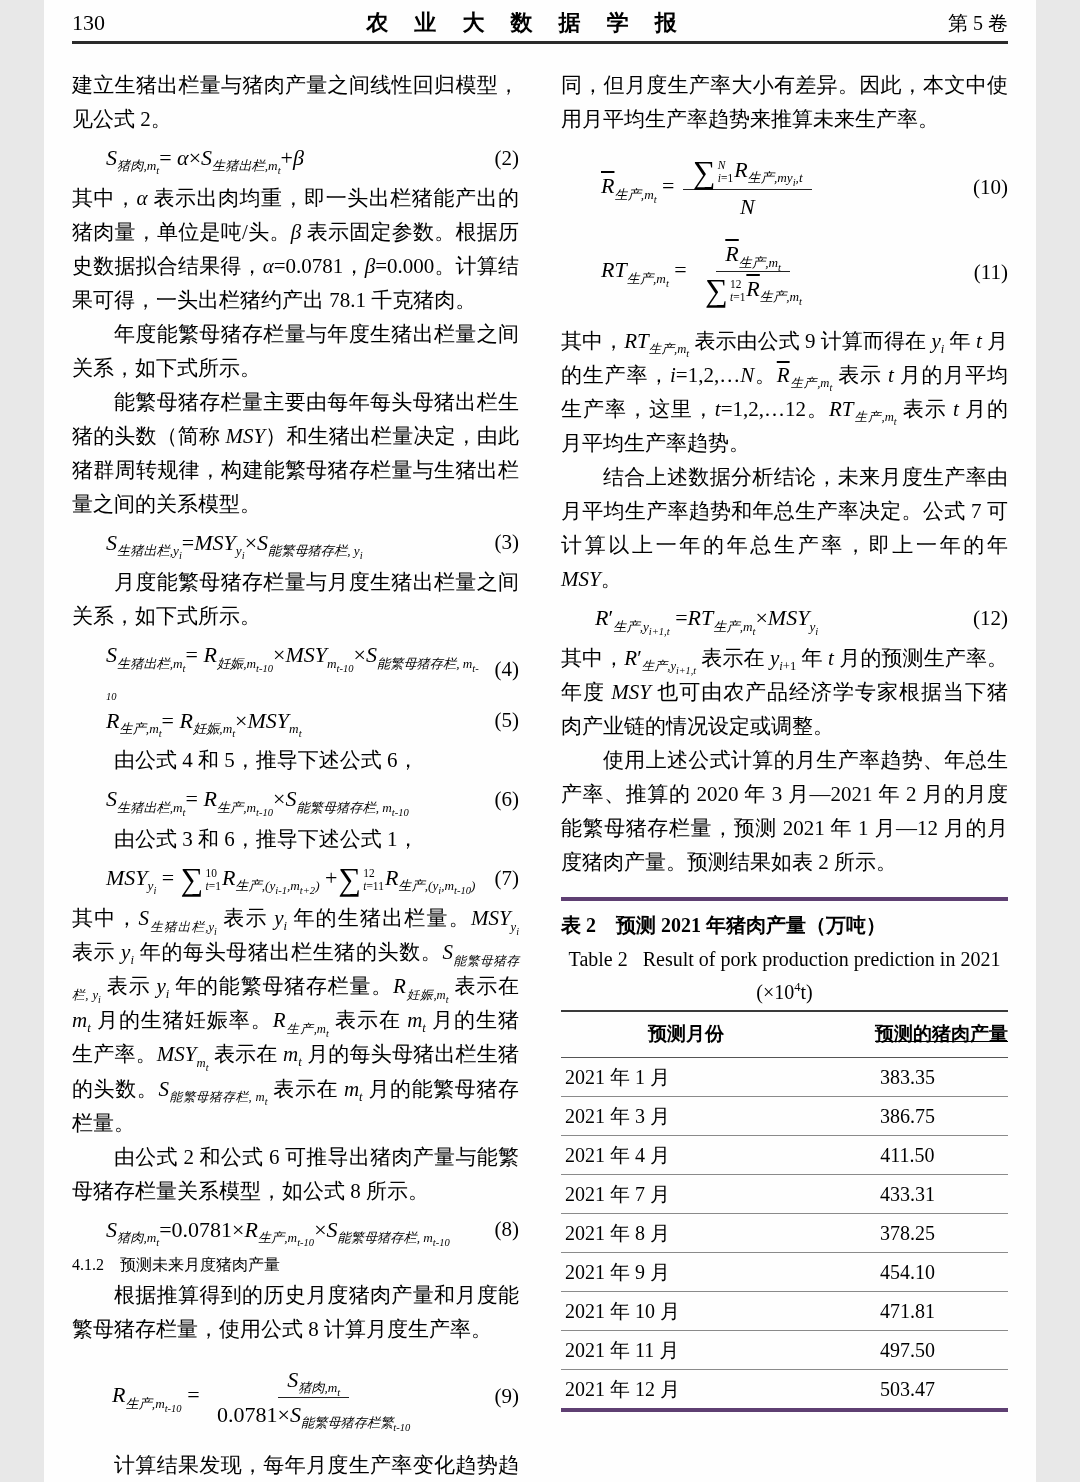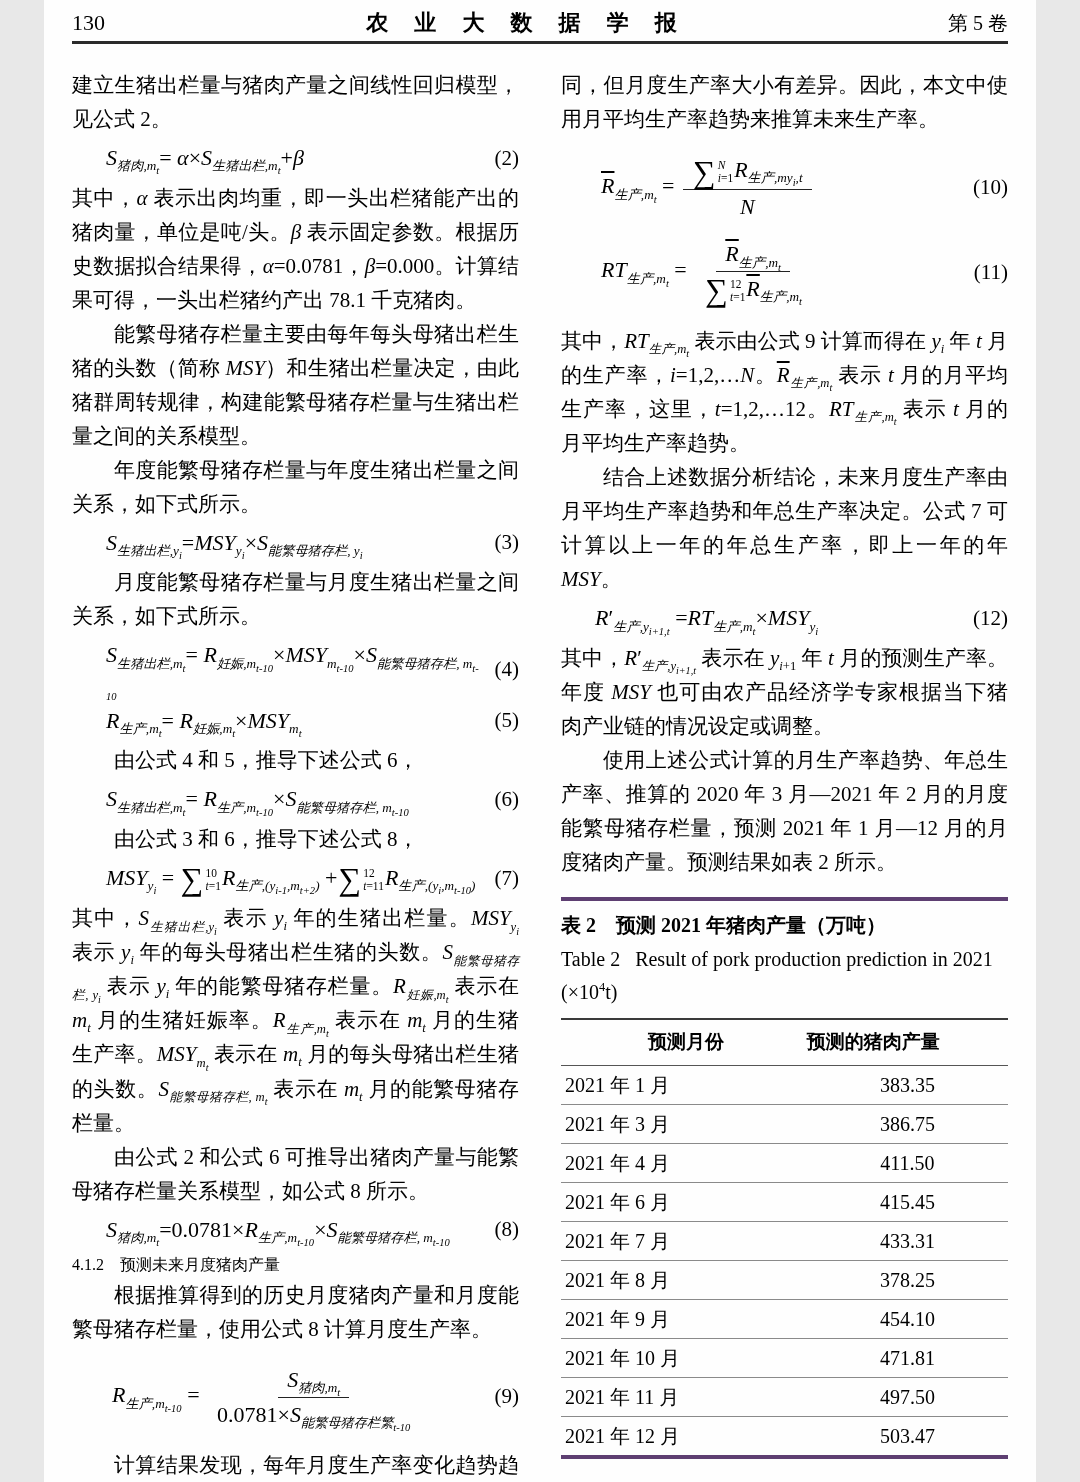--- a/index.html
+++ b/index.html
@@ -32,28 +32,28 @@
   .frac{display:inline-flex;flex-direction:column;align-items:center;vertical-align:middle;margin:0 3px;line-height:1.25;}
   .fn{border-bottom:1.6px solid #222;padding:0 9px 3px;}
   .fd{padding:3px 9px 0;}
   .sum{display:inline-flex;align-items:center;vertical-align:-0.25em;margin:0 1px;}
   .sig{font-size:1.45em;line-height:0.85;font-style:normal;}
   .lim{display:inline-flex;flex-direction:column;font-size:0.52em;line-height:1.12;margin-left:2px;text-align:left;}
   .ol{text-decoration:overline;}
   
   .tablock{margin-top:18px;border-top:4px solid #5e3f72;border-bottom:4px solid #5e3f72;}
   .cap-zh{margin:8px 0 2px 0;font-family:Liberation Serif, serif;font-weight:700;font-size:20px;text-indent:0;text-align:left;}
-  .cap-en{margin:2px 0 10px 0;font-size:20px;text-indent:0;text-align:left;}
+  .cap-en{margin:2px 0 2px 0;font-size:20px;text-indent:0;text-align:center;}
   table.dtable{width:100%;border-collapse:collapse;font-size:20px;}
   table.dtable th{
     font-family:"Liberation Sans","DejaVu Sans",sans-serif;font-weight:700;font-size:19px;
     border-top:2px solid #3a3a3a;border-bottom:1.5px solid #555;padding:7px 0;
   }
   table.dtable th.c1{text-align:center;padding-left:4px;width:55%;}
-  table.dtable th.c2{text-align:left;}
+  table.dtable th.c2{text-align:right;text-decoration:underline;}
   table.dtable td{border-bottom:1px solid #8a8a8a;height:38px;padding:0;}
   table.dtable td.c1{text-align:left;padding-left:4px;}
   table.dtable td.c2{text-align:center;}
   table.dtable tr:last-child td{border-bottom:none;}
 </style>
 </head>
 <body>
 
 <div class="page">
 
@@ -66,41 +66,41 @@
 
   <div class="columns">
 
     <div class="col">
       <p class="cont">建立生猪出栏量与猪肉产量之间线性回归模型，见公式 2。</p>
       <div class="eq">
         <span class="ebody"><i>S</i><sub><i>猪肉,m<sub>t</sub></i></sub>= <i>α</i>×<i>S</i><sub><i>生猪出栏,m<sub>t</sub></i></sub>+<i>β</i></span>
         <span class="enum">(2)</span>
       </div>
       <p class="cont">其中，<i>α</i> 表示出肉均重，即一头出栏猪能产出的猪肉量，单位是吨/头。<i>β</i> 表示固定参数。根据历史数据拟合结果得，<i>α</i>=0.0781，<i>β</i>=0.000。计算结果可得，一头出栏猪约产出 78.1 千克猪肉。</p>
+      <p class="para">年度能繁母猪存栏量与年度生猪出栏量之间关系，如下式所示。</p>
       <p class="para">能繁母猪存栏量主要由每年每头母猪出栏生猪的头数（简称 <i>MSY</i>）和生猪出栏量决定，由此猪群周转规律，构建能繁母猪存栏量与生猪出栏量之间的关系模型。</p>
-      <p class="para">年度能繁母猪存栏量与年度生猪出栏量之间关系，如下式所示。</p>
       <div class="eq">
         <span class="ebody"><i>S</i><sub><i>生猪出栏,y<sub>i</sub></i></sub>=<i>MSY</i><sub><i>y<sub>i</sub></i></sub>×<i>S</i><sub><i>能繁母猪存栏, y<sub>i</sub></i></sub></span>
         <span class="enum">(3)</span>
       </div>
       <p class="para">月度能繁母猪存栏量与月度生猪出栏量之间关系，如下式所示。</p>
       <div class="eq">
         <span class="ebody"><i>S</i><sub><i>生猪出栏,m<sub>t</sub></i></sub>= <i>R</i><sub><i>妊娠,m<sub>t-10</sub></i></sub>×<i>MSY</i><sub><i>m<sub>t-10</sub></i></sub>×<i>S</i><sub><i>能繁母猪存栏, m<sub>t-10</sub></i></sub></span>
         <span class="enum">(4)</span>
       </div>
       <div class="eq">
         <span class="ebody"><i>R</i><sub><i>生产,m<sub>t</sub></i></sub>= <i>R</i><sub><i>妊娠,m<sub>t</sub></i></sub>×<i>MSY</i><sub><i>m<sub>t</sub></i></sub></span>
         <span class="enum">(5)</span>
       </div>
       <p class="para">由公式 4 和 5，推导下述公式 6，</p>
       <div class="eq">
         <span class="ebody"><i>S</i><sub><i>生猪出栏,m<sub>t</sub></i></sub>= <i>R</i><sub><i>生产,m<sub>t-10</sub></i></sub>×<i>S</i><sub><i>能繁母猪存栏, m<sub>t-10</sub></i></sub></span>
         <span class="enum">(6)</span>
       </div>
-      <p class="para">由公式 3 和 6，推导下述公式 8，</p>
+      <p class="para">由公式 3 和 6，推导下述公式 1，</p>
       <div class="eq">
         <span class="ebody"><i>MSY</i><sub><i>y<sub>i</sub></i></sub> = <span class="sum">
               <span class="sig">∑</span>
               <span class="lim">
                 <span>10</span>
                 <span><i>t</i>=1</span>
               </span>
             </span><i>R</i><sub><i>生产,(y<sub>i-1</sub>,m<sub>t+2</sub>)</i></sub> +<span class="sum">
               <span class="sig">∑</span>
               <span class="lim">
@@ -182,24 +182,20 @@
               </tr>
             <tr>
                 <td class="c1">2021 年 3 月</td>
                 <td class="c2">386.75</td>
               </tr>
             <tr>
                 <td class="c1">2021 年 4 月</td>
                 <td class="c2">411.50</td>
               </tr>
             <tr>
-                <td class="c1">2021 年 6 月</td>
-                <td class="c2">415.45</td>
-              </tr>
-            <tr>
                 <td class="c1">2021 年 7 月</td>
                 <td class="c2">433.31</td>
               </tr>
             <tr>
                 <td class="c1">2021 年 8 月</td>
                 <td class="c2">378.25</td>
               </tr>
             <tr>
                 <td class="c1">2021 年 9 月</td>
                 <td class="c2">454.10</td>

